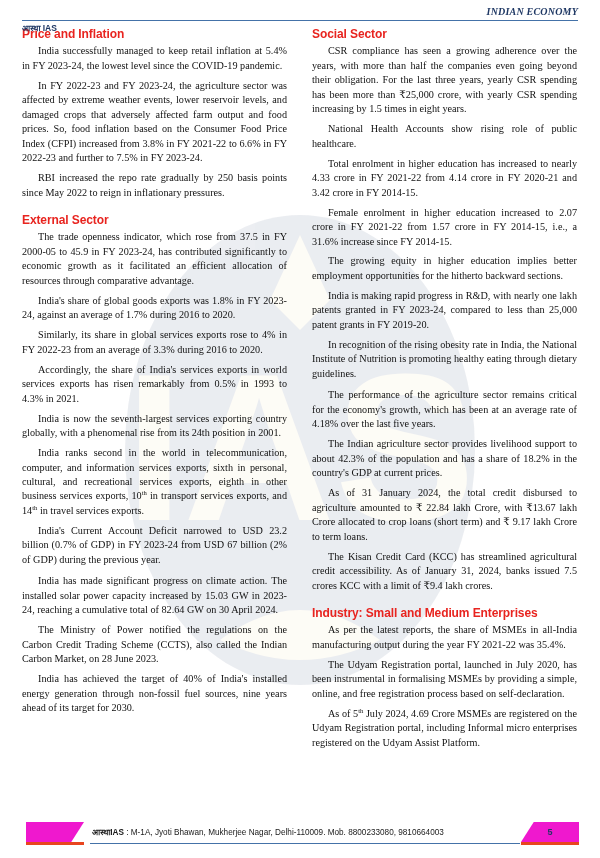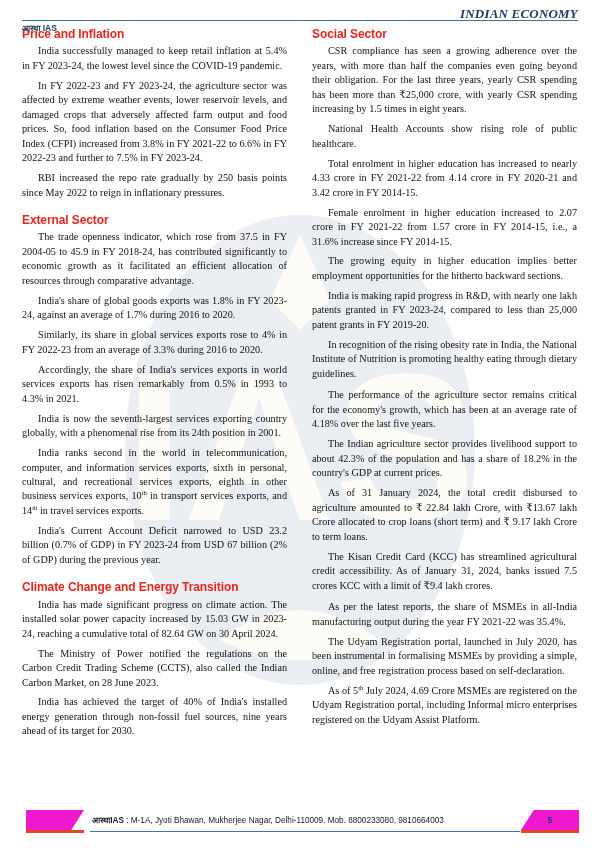--- a/index.html
+++ b/index.html
@@ -48,21 +48,21 @@
     font-size: 8px;
   }
   #header-left .ias {
     font-family: "Liberation Sans", sans-serif;
     font-size: 8.5px;
     margin-left: 2px;
   }
   #header-right {
     position: absolute;
     right: 0; top: 0;
-    font-size: 13px;
+    font-size: 10px;
     font-style: italic;
     font-weight: bold;
     color: #1f3864;
     letter-spacing: 0.2px;
     white-space: nowrap;
   }
   #header-rule {
     position: absolute;
     left: 22px;
     top: 20px;
@@ -117,21 +117,21 @@
   sup {
     font-size: 6.6px;
     vertical-align: super;
     line-height: 0;
   }
 
   
   #footer {
     position: absolute;
     left: 0;
-    bottom: 12px;
+    bottom: 0;
     width: 588px;
     height: 40px;
     z-index: 3;
     text-align: center;
   }
   #footer-left-shape {
     position: absolute;
     left: 26px;
     top: 4px;
     width: 58px;
@@ -230,31 +230,30 @@
 
     <div class="section">
       <h2 class="section-heading">Price and Inflation</h2>
       <p class="para">India successfully managed to keep retail inflation at 5.4% in FY 2023-24, the lowest level since the COVID-19 pandemic.</p>
       <p class="para">In FY 2022-23 and FY 2023-24, the agriculture sector was affected by extreme weather events, lower reservoir levels, and damaged crops that adversely affected farm output and food prices. So, food inflation based on the Consumer Food Price Index (CFPI) increased from 3.8% in FY 2021-22 to 6.6% in FY 2022-23 and further to 7.5% in FY 2023-24.</p>
       <p class="para">RBI increased the repo rate gradually by 250 basis points since May 2022 to reign in inflationary pressures.</p>
     </div>
 
     <div class="section">
       <h2 class="section-heading spaced">External Sector</h2>
-      <p class="para">The trade openness indicator, which rose from 37.5 in FY 2004-05 to 45.9 in FY 2018-24, has contributed significantly to economic growth as it facilitated an efficient allocation of resources through comparative advantage.</p>
+      <p class="para">The trade openness indicator, which rose from 37.5 in FY 2000-05 to 45.9 in FY 2023-24, has contributed significantly to economic growth as it facilitated an efficient allocation of resources through comparative advantage.</p>
       <p class="para">India's share of global goods exports was 1.8% in FY 2023-24, against an average of 1.7% during 2016 to 2020.</p>
       <p class="para">Similarly, its share in global services exports rose to 4% in FY 2022-23 from an average of 3.3% during 2016 to 2020.</p>
       <p class="para">Accordingly, the share of India's services exports in world services exports has risen remarkably from 0.5% in 1993 to 4.3% in 2021.</p>
       <p class="para">India is now the seventh-largest services exporting country globally, with a phenomenal rise from its 24th position in 2001.</p>
       <p class="para"><span>India ranks second in the world in telecommunication, computer, and information services exports, sixth in personal, cultural, and recreational services exports, eighth in other business services exports, </span><span>10</span><sup>th</sup><span> in transport services exports, and </span><span>14</span><sup>th</sup><span> in travel services exports.</span></p>
       <p class="para">India's Current Account Deficit narrowed to USD 23.2 billion (0.7% of GDP) in FY 2023-24 from USD 67 billion (2% of GDP) during the previous year.</p>
     </div>
 
     <div class="section">
-      <h2 class="section-heading spaced">Climate Change and Energy Transition</h2>
       <p class="para">India has made significant progress on climate action. The installed solar power capacity increased by 15.03 GW in 2023-24, reaching a cumulative total of 82.64 GW on 30 April 2024.</p>
       <p class="para">The Ministry of Power notified the regulations on the Carbon Credit Trading Scheme (CCTS), also called the Indian Carbon Market, on 28 June 2023.</p>
       <p class="para">India has achieved the target of 40% of India's installed energy generation through non-fossil fuel sources, nine years ahead of its target for 2030.</p>
     </div>
 
   </div>
 
   <div class="column" id="col-right">
 
     <div class="section">
@@ -269,20 +268,21 @@
     </div>
 
     <div class="section">
       <p class="para">The performance of the agriculture sector remains critical for the economy's growth, which has been at an average rate of 4.18% over the last five years.</p>
       <p class="para">The Indian agriculture sector provides livelihood support to about 42.3% of the population and has a share of 18.2% in the country's GDP at current prices.</p>
       <p class="para">As of 31 January 2024, the total credit disbursed to agriculture amounted to ₹ 22.84 lakh Crore, with ₹13.67 lakh Crore allocated to crop loans (short term) and ₹ 9.17 lakh Crore to term loans.</p>
       <p class="para">The Kisan Credit Card (KCC) has streamlined agricultural credit accessibility. As of January 31, 2024, banks issued 7.5 crores KCC with a limit of ₹9.4 lakh crores.</p>
     </div>
 
     <div class="section">
+      <h2 class="section-heading spaced">Industry: Small and Medium Enterprises</h2>
       <p class="para">As per the latest reports, the share of MSMEs in all-India manufacturing output during the year FY 2021-22 was 35.4%.</p>
       <p class="para">The Udyam Registration portal, launched in July 2020, has been instrumental in formalising MSMEs by providing a simple, online, and free registration process based on self-declaration.</p>
       <p class="para"><span>As of 5</span><sup>th</sup><span> July 2024, 4.69 Crore MSMEs are registered on the Udyam Registration portal, including Informal micro enterprises registered on the Udyam Assist Platform.</span></p>
     </div>
 
   </div>
 </div>
 
 <div id="footer">
   <div id="footer-left-shape"></div>

